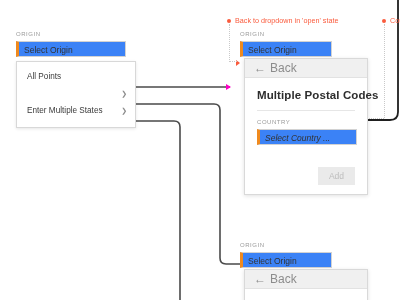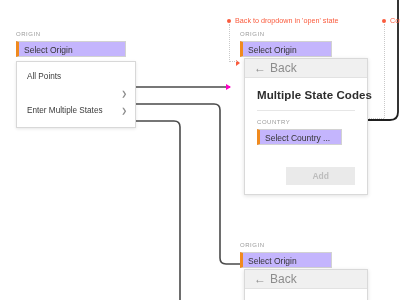--- a/index.html
+++ b/index.html
@@ -11,21 +11,21 @@
     position:relative;
   }
   .stage{position:absolute;left:8px;top:0;width:400px;height:300px;}
 
   
   .field-label{
     font-size:6px;letter-spacing:.55px;color:#9a9a9a;
     text-transform:uppercase;line-height:8px;
   }
   .select-box{
-    background:#c4b5fd;border:1px solid #d2d2d2;
+    background:#3b82f6;border:1px solid #d2d2d2;
     border-left:3px solid #f08a1e;
     height:16px;line-height:16px;
     font-size:8.5px;color:#333;
     padding-left:5px;box-sizing:border-box;
     white-space:nowrap;overflow:hidden;
   }
 
   
   #origin-left{position:absolute;left:8px;top:30px;width:110px;}
   #origin-left .select-box{width:110px;}
@@ -72,22 +72,22 @@
   .panel-body{padding:7px 12px 0 12px;}
   .btn-row{
     position:absolute;right:12px;bottom:9px;
     display:flex;align-items:center;gap:8px;
   }
   .btn-text{
     font-size:8.5px;font-weight:bold;color:#3b3b3b;
     padding:3px 4px;white-space:nowrap;
   }
   .btn-fill{
-    font-size:8.5px;font-weight:bold;color:#bdbdbd;
-    background:#eaeaea;padding:4px 26px;white-space:nowrap;
+    font-size:8.5px;font-weight:normal;color:#bdbdbd;
+    background:#eaeaea;padding:4px 11px;white-space:nowrap;
   }
 
   
   .anno{
     position:absolute;font-size:7.2px;color:#fa5b3d;
     white-space:nowrap;line-height:9px;
   }
   .anno-dot{
     position:absolute;width:4px;height:4px;border-radius:50%;
     background:#fa5b3d;
@@ -174,25 +174,25 @@
 
   <div style="position:absolute;left:232px;top:30px;width:92px;">
     <div class="field-label">ORIGIN</div>
     <div class="select-box" style="margin-top:3px;width:92px;">Select Origin</div>
   </div>
 
   <div class="panel" style="left:236px;top:58px;width:124px;height:137px;">
     <div class="panel-back">
       <span class="bk-arrow">←</span><span>Back</span>
     </div>
-    <div class="panel-title">Multiple State Codes</div>
+    <div class="panel-title">Multiple Postal Codes</div>
     <div class="panel-rule"></div>
     <div class="panel-body">
       <div class="field-label">COUNTRY</div>
-      <div class="select-box" style="margin-top:3px;width:85px;">Select Country ...</div>
+      <div class="select-box" style="margin-top:3px;width:100px;font-style:italic;">Select Country ...</div>
     </div>
     <div class="btn-row">
       <div class="btn-fill">Add</div>
     </div>
   </div>
 
   <div style="position:absolute;left:232px;top:241px;width:92px;">
     <div class="field-label">ORIGIN</div>
     <div class="select-box" style="margin-top:3px;width:92px;">Select Origin</div>
   </div>

